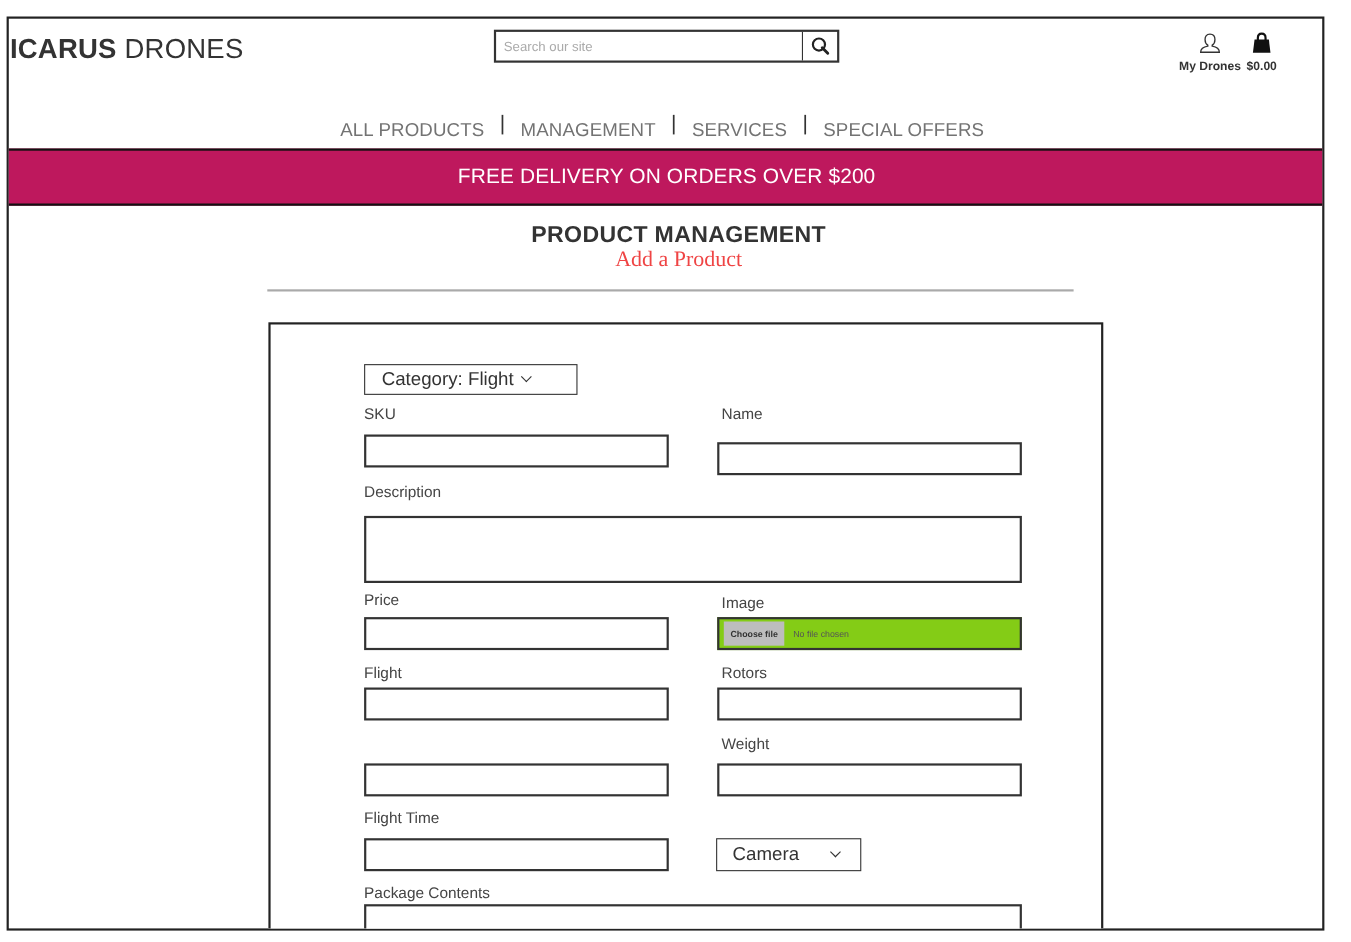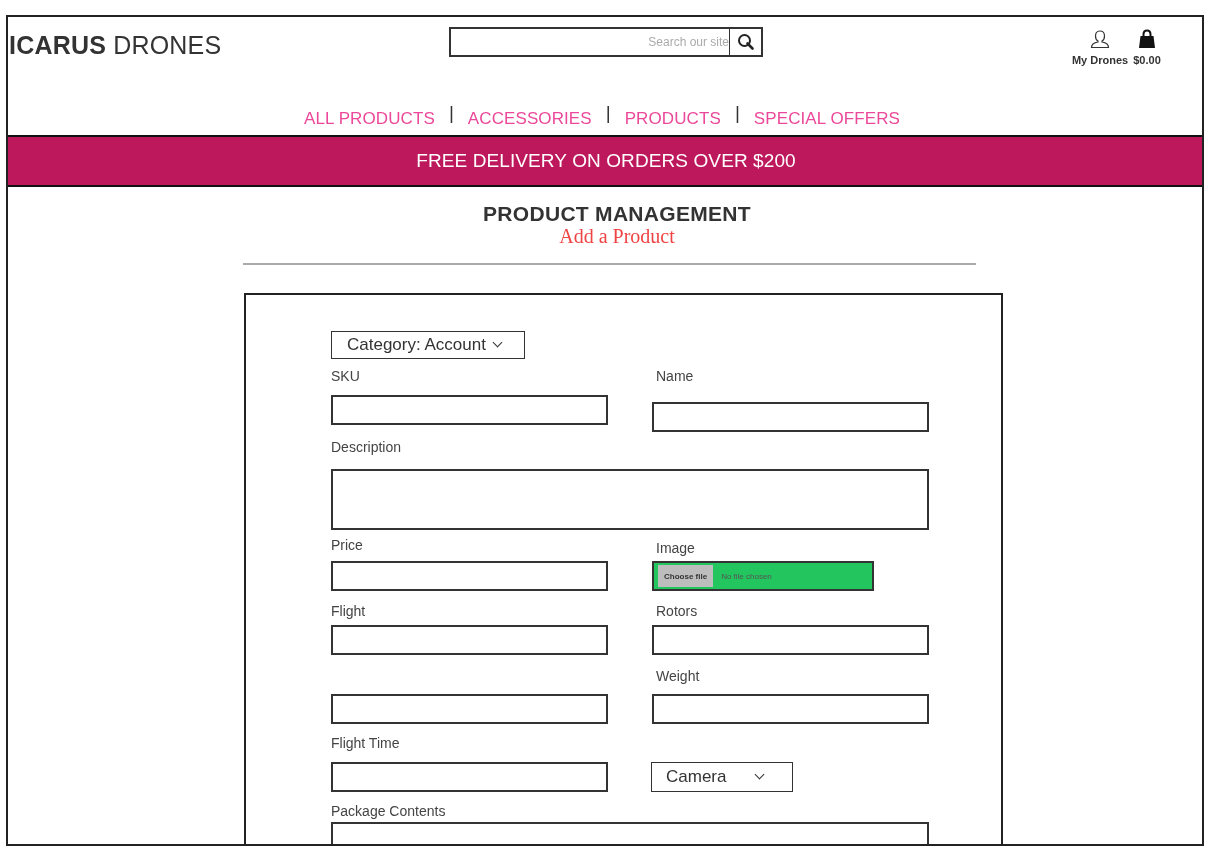--- a/index.html
+++ b/index.html
@@ -10,55 +10,55 @@
     position: absolute; left: 6px; top: 15px; width: 1198px; height: 831px;
     border: 2px solid #222222; border-bottom: 2px solid #222222; background: #fff; overflow: hidden;
   }
 
   
   .logo { position: absolute; left: 1px; top: 14px; font-size: 25px; color: #333; letter-spacing: 0.2px; white-space: nowrap; }
   .logo b { font-weight: 700; }
   .logo span { font-weight: 400; }
 
   .search { position: absolute; left: 441px; top: 10px; width: 314px; height: 30px; border: 2px solid #333; display: flex; }
-  .search input { flex: 1; border: none; outline: none; font-family: "Liberation Sans", sans-serif; font-size: 12px; padding-left: 7px; color: #0f766e; background: transparent; text-align: right; }
+  .search input { flex: 1; border: none; outline: none; font-family: "Liberation Sans", sans-serif; font-size: 12px; padding-left: 7px; color: #0f766e; background: transparent; }
   .search input::placeholder { color: #aaaaaa; }
   .search .sbtn { width: 32px; height: 100%; border-left: 1.5px solid #333; display: flex; align-items: center; justify-content: center; cursor: pointer; }
 
   .acct { position: absolute; left: 1052px; top: 12px; width: 80px; text-align: center; cursor: pointer; }
   .acct .lbl, .cart .lbl { font-size: 11px; font-weight: 700; color: #333; display: block; margin-top: 1px; white-space: nowrap; }
   .cart { position: absolute; left: 1114px; top: 12px; width: 50px; text-align: center; cursor: pointer; }
 
   .nav { position: absolute; left: 0; top: 80px; width: 100%; display: flex; justify-content: center; align-items: center; font-size: 17px; color: #222; padding-right: 6px; }
-  .nav a { text-decoration: none; color: #ec4899; cursor: pointer; letter-spacing: 0.1px; margin-top: 12px; }
+  .nav a { text-decoration: none; color: #737373; cursor: pointer; letter-spacing: 0.1px; margin-top: 12px; }
   .nav .sep { margin: 0 14px; color: #333; font-size: 19px; }
 
   .banner { position: absolute; left: -2px; top: 118px; width: 1200px; height: 52px; background: #be185d; border-top: 2px solid #111; border-bottom: 2px solid #111; color: #ffffff; font-size: 19px; display: flex; align-items: center; justify-content: center; letter-spacing: 0.1px; }
 
   
   .ph { position: absolute; left: 0; top: 185px; width: 1218px; text-align: center; }
   .ph .t1 { font-size: 21px; font-weight: 700; color: #333; letter-spacing: 0.3px; }
   .ph .t2 { font-size: 20px; color: #ef4444; margin-top: -1px; font-family: Liberation Serif, serif; }
   .hrule { position: absolute; left: 235px; top: 246px; width: 733px; height: 2px; background: #aaaaaa; }
 
   
   .panel { position: absolute; left: 236px; top: 276px; width: 759px; height: 560px; border: 2px solid #222; background: #fff; }
 
   .f-label { position: absolute; font-size: 14px; color: #444; white-space: nowrap; }
   .f-input { position: absolute; height: 30px; border: 2px solid #333; background: #fff; font-family: "Liberation Sans", sans-serif; font-size: 13px; padding: 0 6px; outline: none; }
   .f-textarea { position: absolute; border: 2px solid #333; background: #fff; resize: none; font-family: "Liberation Sans", sans-serif; font-size: 13px; padding: 6px; outline: none; }
 
   .cat-select { position: absolute; left: 85px; top: 36px; width: 194px; height: 28px; border: 1.5px solid #333; display: flex; align-items: center; padding-left: 15px; font-size: 17px; color: #333; cursor: pointer; background: #fff; white-space: nowrap; }
   .chev { display: inline-block; width: 7px; height: 7px; border-right: 1.6px solid #333; border-bottom: 1.6px solid #333; transform: rotate(45deg); margin-left: 8px; margin-top: -5px; }
 
-  .file-box { position: absolute; left: 406px; top: 266px; width: 222px; height: 30px; border: 2px solid #333; display: flex; align-items: center; padding-left: 4px; background: #22c55e; }
+  .file-box { position: absolute; left: 406px; top: 266px; width: 277px; height: 30px; border: 2px solid #333; display: flex; align-items: center; padding-left: 4px; background: #84cc16; }
   .file-btn { background: #bdbdbd; height: 22px; padding: 0 6px; display: flex; align-items: center; font-size: 8px; font-weight: 700; color: #333; cursor: pointer; }
   .file-txt { font-size: 8px; color: #555; margin-left: 8px; }
 
-  .cam-select { position: absolute; left: 405px; top: 467px; width: 142px; height: 30px; border: 1.5px solid #333; display: flex; align-items: center; padding-left: 14px; font-size: 17px; color: #333; cursor: pointer; background: #fff; }
+  .cam-select { position: absolute; left: 405px; top: 467px; width: 132px; height: 30px; border: 1.5px solid #333; display: flex; align-items: center; padding-left: 14px; font-size: 17px; color: #333; cursor: pointer; background: #fff; }
   .cam-select .chev { margin-left: 30px; }
 </style>
 </head>
 <body>
 
 <div class="frame">
 
   <div class="logo">
     <b>ICARUS</b><span> DRONES</span>
   </div>
@@ -84,41 +84,41 @@
     <svg width="20" height="20" viewBox="0 0 20 20">
       <path d="M6.5 8 L6.5 5.5 C6.5 3 8 1.5 10 1.5 C12 1.5 13.5 3 13.5 5.5 L13.5 8" fill="none" stroke="#111" stroke-width="2"></path>
       <path d="M3.5 7 L16.5 7 L18 19 L2 19 Z" fill="#111"></path>
     </svg>
     <span class="lbl">$0.00</span>
   </div>
 
   <div class="nav">
     <a>ALL PRODUCTS</a>
     <span class="sep">|</span>
-    <a>ACCESSORIES</a>
+    <a>MANAGEMENT</a>
     <span class="sep">|</span>
-    <a>PRODUCTS</a>
+    <a>SERVICES</a>
     <span class="sep">|</span>
     <a>SPECIAL OFFERS</a>
   </div>
 
   <div class="banner">
     <span>FREE DELIVERY ON ORDERS OVER $200</span>
   </div>
 
   <div class="ph">
     <div class="t1">PRODUCT MANAGEMENT</div>
     <div class="t2">Add a Product</div>
   </div>
   <div class="hrule"></div>
 
   <div class="panel">
 
     <div class="cat-select">
-      <span>Category: Account</span>
+      <span>Category: Flight</span>
       <span class="chev"></span>
     </div>
 
     <div class="f-label" style="left:85px; top:73px;">SKU</div>
     <input class="f-input" style="left: 85px; top: 100px; width: 277px;" type="text" value="">
 
     <div class="f-label" style="left:410px; top:73px;">Name</div>
     <input class="f-input" style="left: 406px; top: 107px; width: 277px;" type="text" value="">
 
     <div class="f-label" style="left:85px; top:144px;">Description</div>

